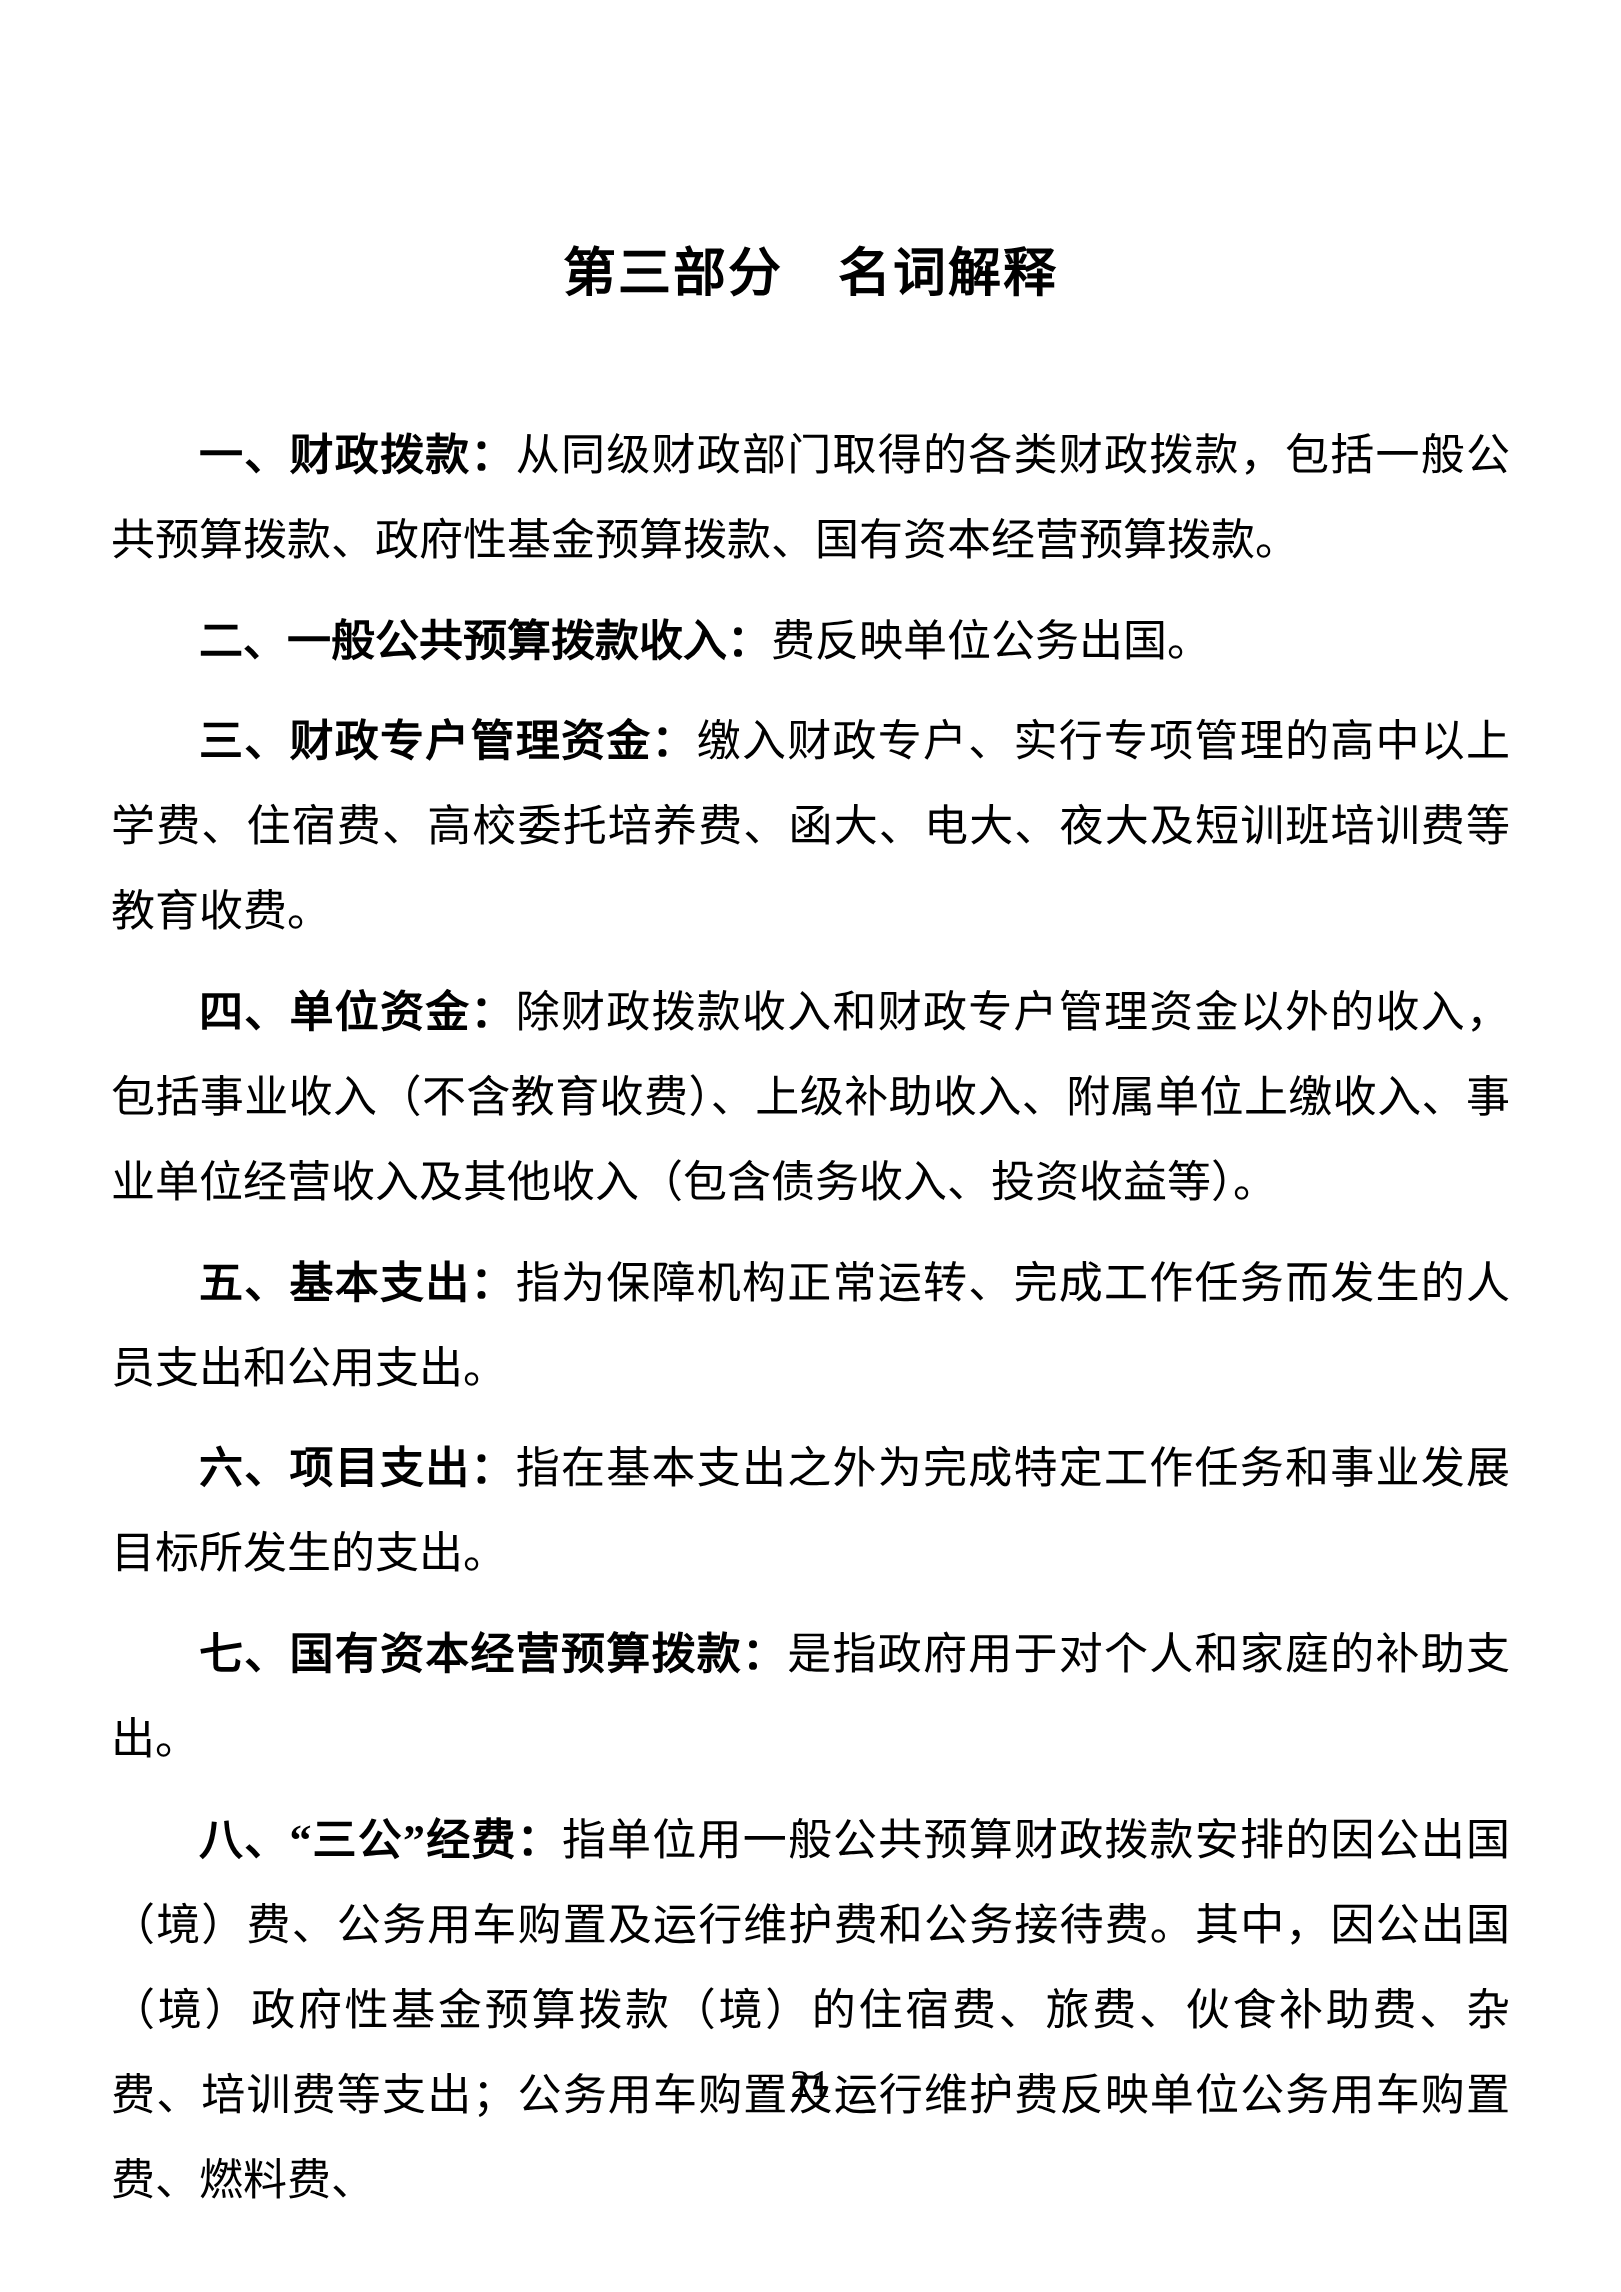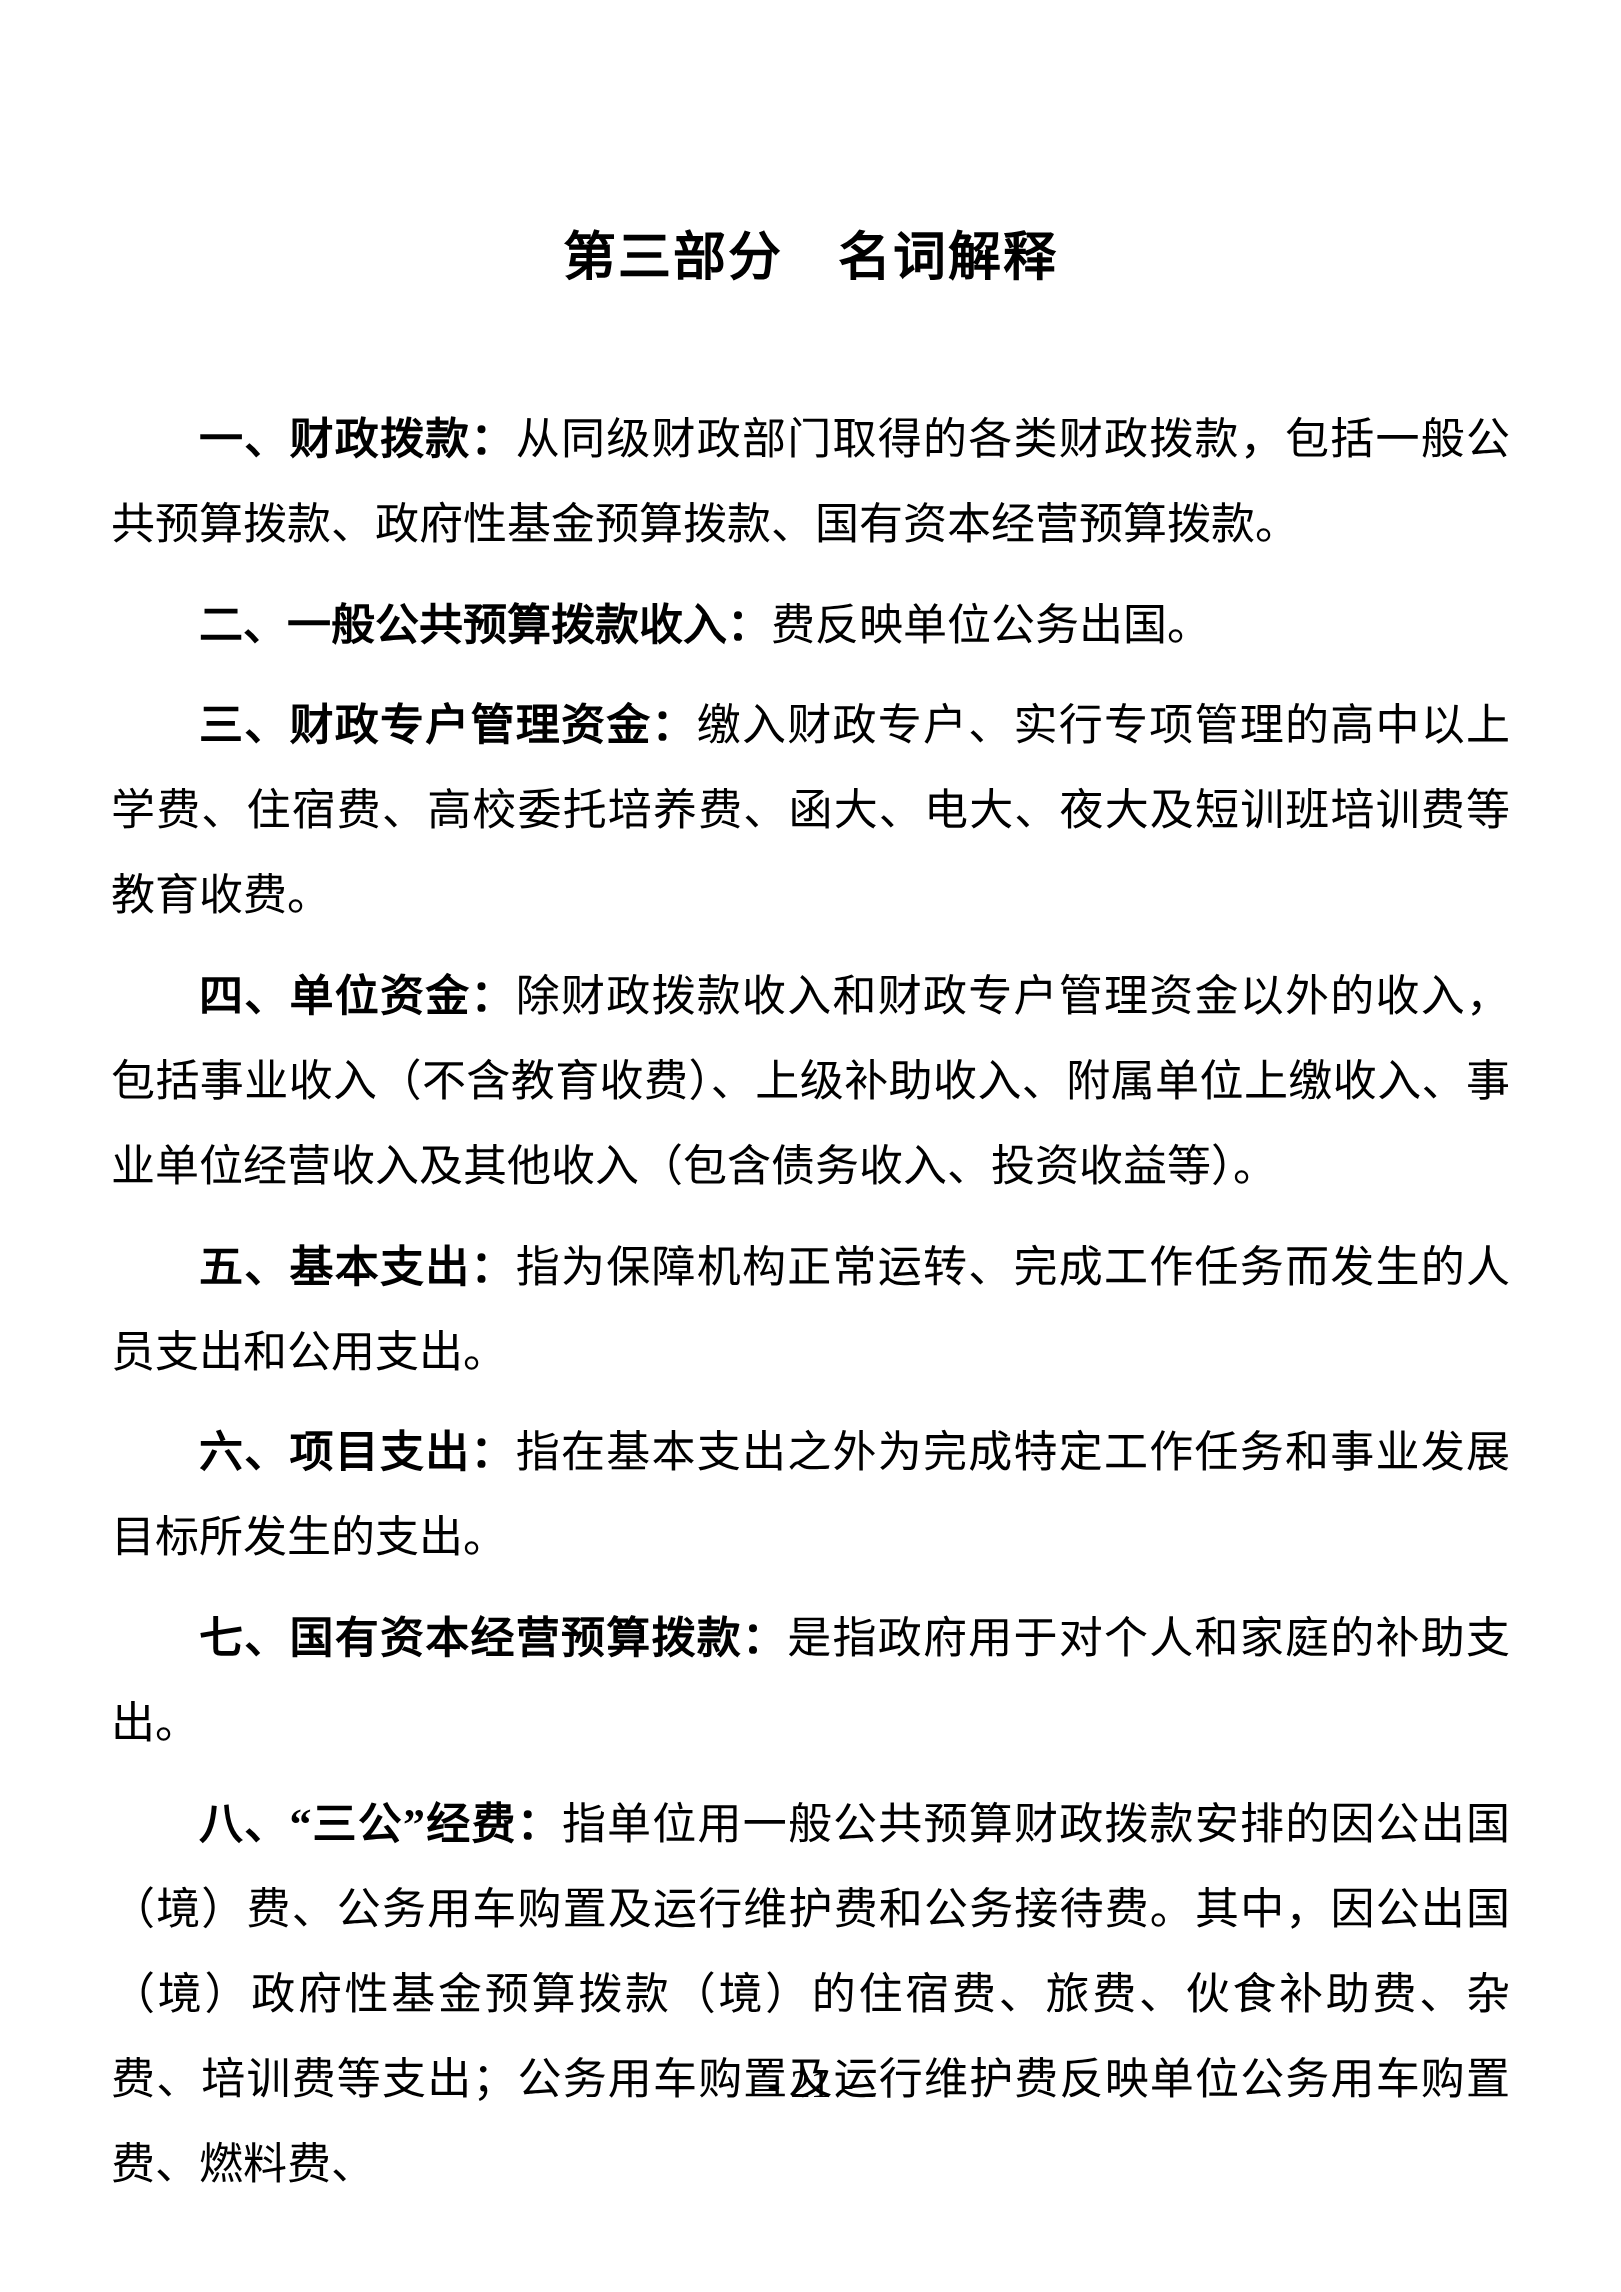--- a/index.html
+++ b/index.html
@@ -10,21 +10,21 @@
   }
   .page {
     position: relative;
     width: 1621px;
     height: 2293px;
     margin: 0 auto;
     background: #ffffff;
     color: #000000;
     font-family: "Liberation Serif", "DejaVu Serif", serif;
     box-sizing: border-box;
-    padding: 0 111px;
+    padding: 16px 111px;
     overflow: hidden;
   }
   .doc-title {
     padding-top: 227px;
     font-size: 53px;
     line-height: 61px;
     font-weight: bold;
     text-align: center;
     letter-spacing: 2px;
     white-space: pre;

